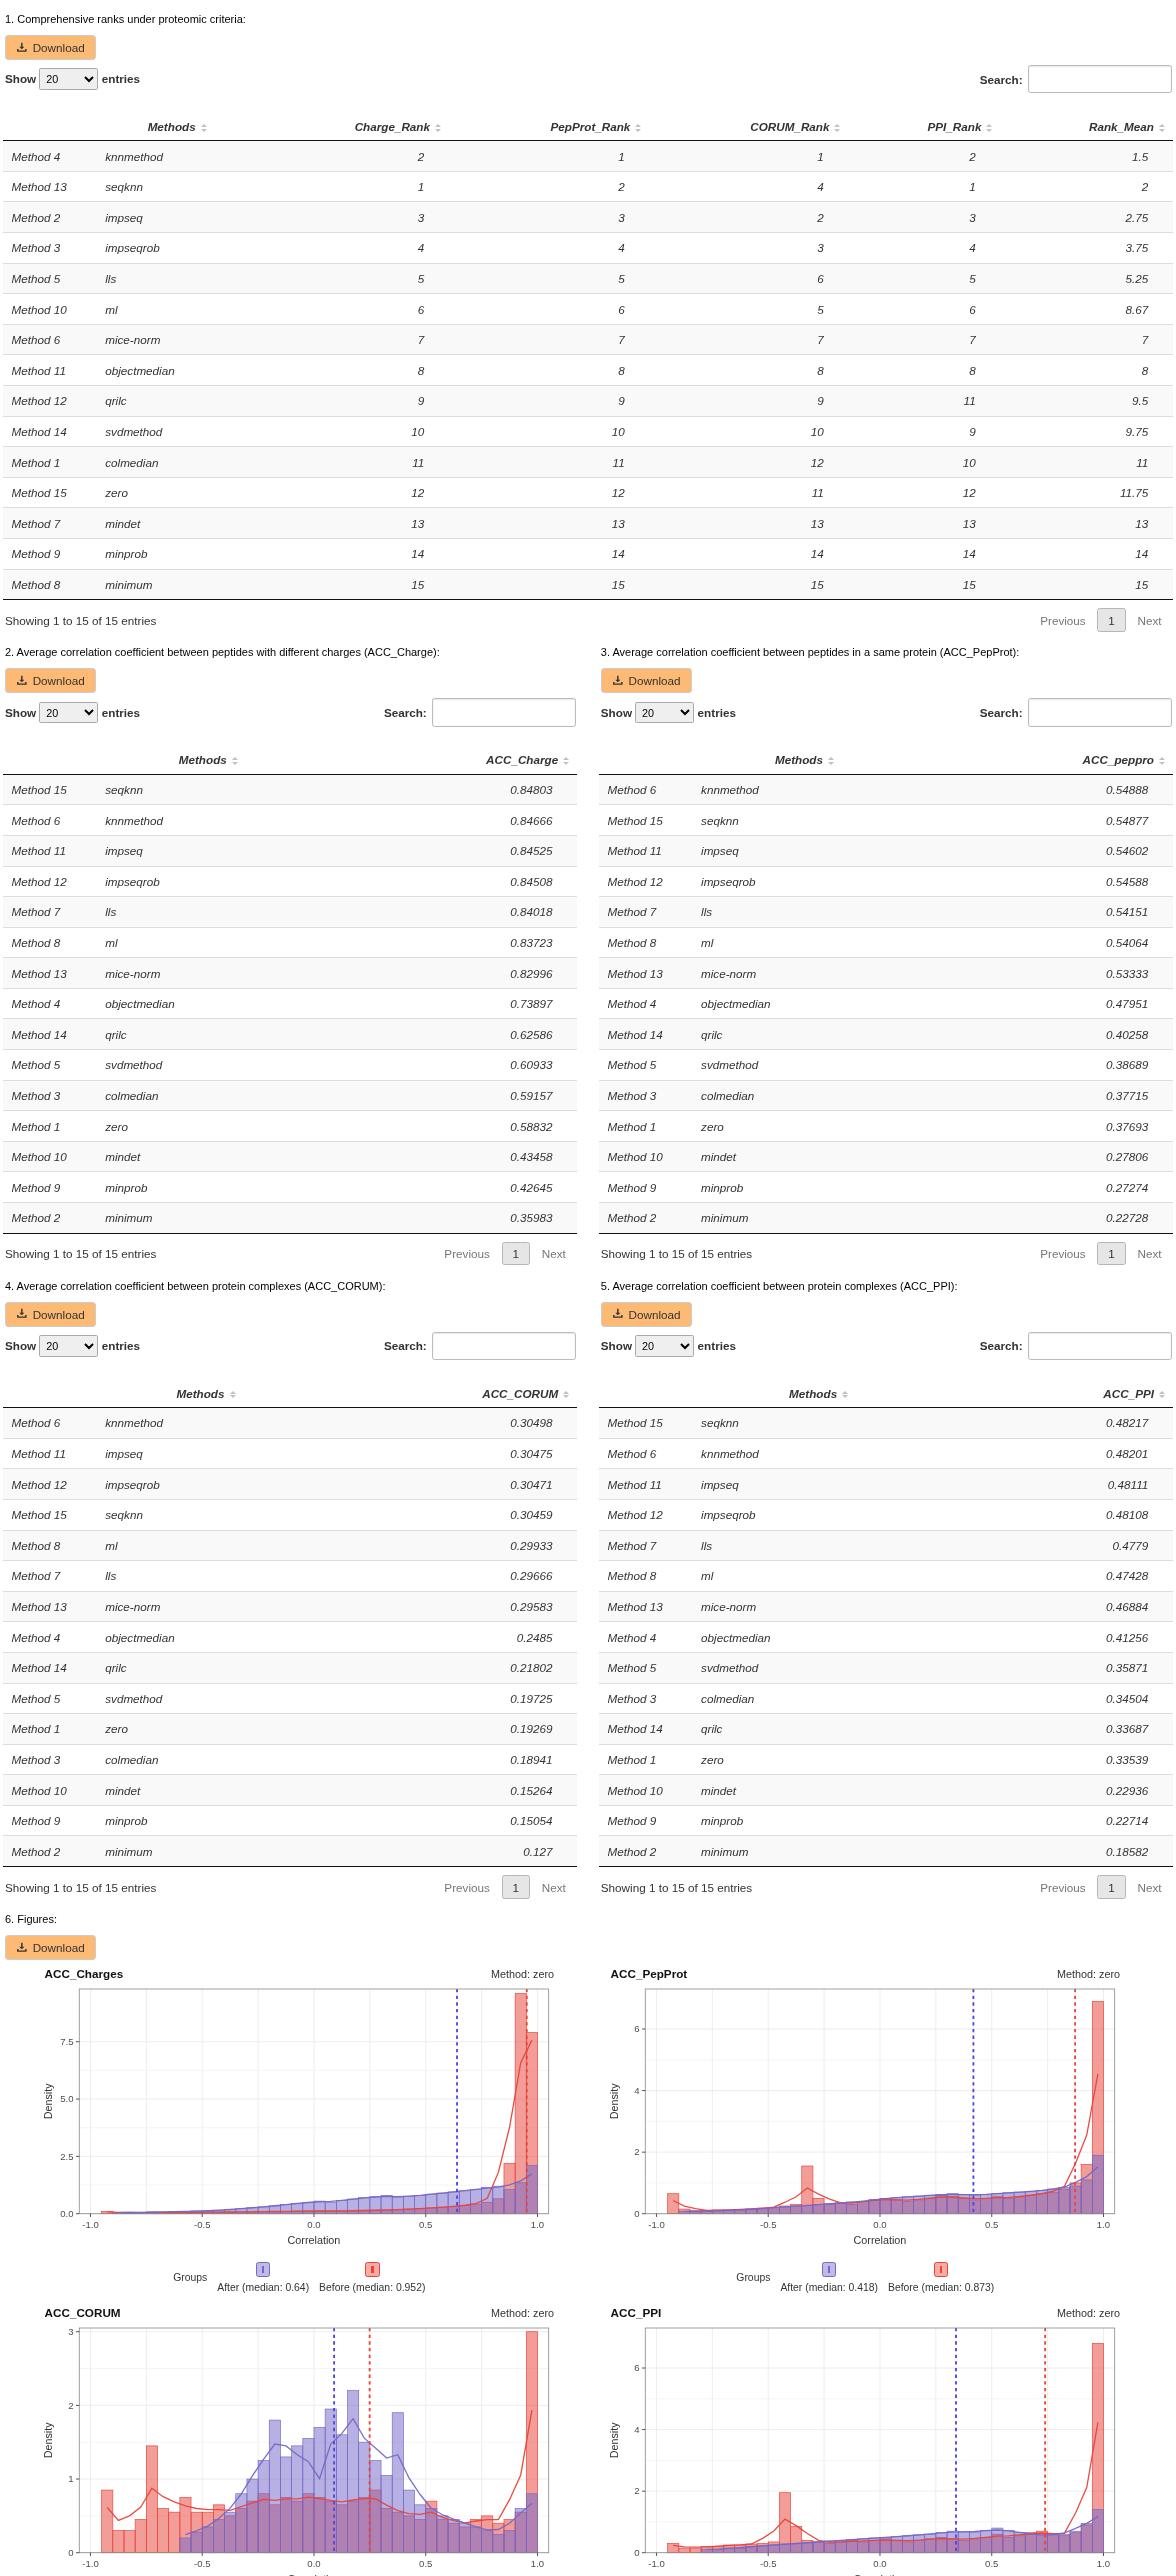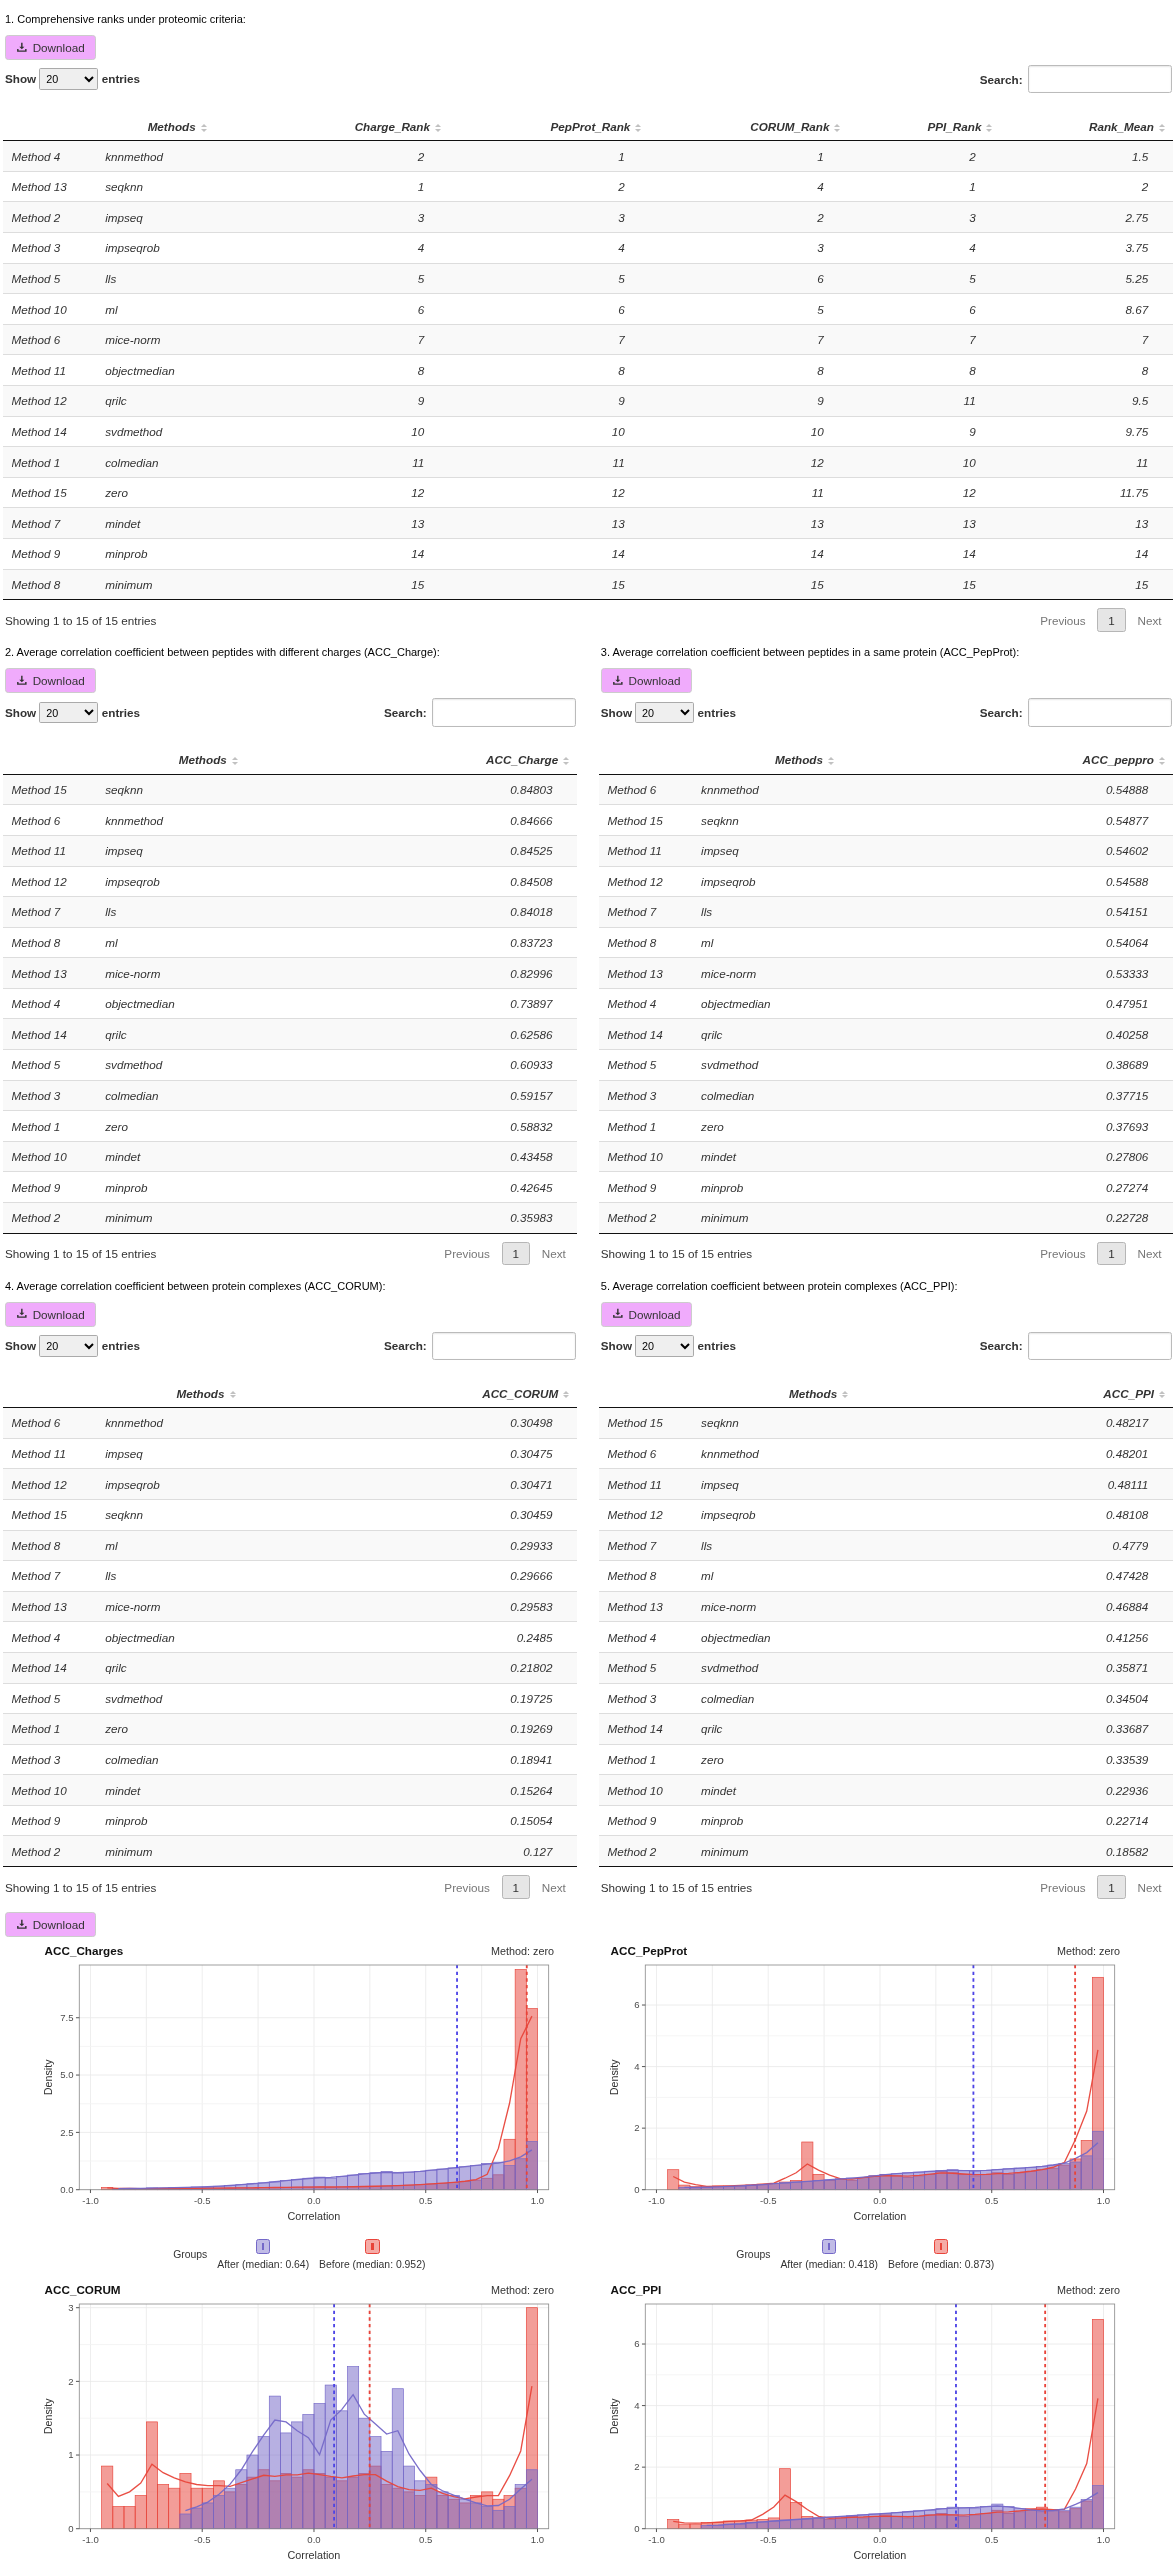--- a/index.html
+++ b/index.html
@@ -1,20 +1,20 @@
 <!DOCTYPE html>
 <html><head>
 <meta charset="utf-8">
 <style>
   html,body{margin:0;padding:0;background:#fff;color:#333;
     font-family:"Liberation Sans","DejaVu Sans",sans-serif;font-size:11.7px;}
   .page{width:1170px;margin:0 auto;padding:1.7px 3.3px 8.3px 3.3px;}
   .sec-h{font-size:11px;font-weight:400;color:#000000;margin:10px 0 1.7px 1.7px;line-height:1.35;}
   .sec-h.narrow{max-width:500px;}
-  .dl-btn{display:inline-flex;align-items:center;gap:5px;background:#f0abfc;border:0.8px solid #ccc;
+  .dl-btn{display:inline-flex;align-items:center;gap:5px;background:#fdba74;border:0.8px solid #ccc;
     border-radius:3.3px;padding:5px 10px;font-size:11.7px;color:#333;cursor:pointer;margin:6.7px 0 3.3px 1.7px;}
   .dl-btn svg{display:block;}
   .controls{display:flex;justify-content:space-between;align-items:center;margin:1.7px 1.7px 0 1.7px;}
   .bold-lbl{font-weight:bold;color:#333;}
   .show-select{border:0.8px solid #aaa;border-radius:1.7px;padding:1.7px 1.7px;font-size:10.8px;margin:0 3.3px;width:59px;height:21.7px;}
   .search-wrap{display:flex;align-items:center;gap:5px;}
   .search-input{width:132px;height:23px;border:0.8px solid #bbb;border-radius:2.5px;
     box-shadow:inset 0 0.8px 1.7px rgba(0,0,0,.12);padding:1.7px 5px;font-size:10.8px;}
   table.dt{width:100%;border-collapse:collapse;border-bottom:1.7px solid #111;margin-top:19px;font-style:italic;}
   .dt th{font-weight:bold;border-bottom:1.7px solid #111;padding:7.5px 8.3px;font-size:11.7px;color:#333;white-space:nowrap;}
@@ -696,20 +696,21 @@
         <span class="pag">
           <span class="plink">Previous</span>
           <span class="cur">1</span>
           <span class="plink">Next</span>
         </span>
       </div>
     </div>
   </div>
 
   <div class="section figs">
+    <div class="sec-h">6. Figures:</div>
     <button class="dl-btn">
       <span>
           <svg width="11.7" height="11.7" viewBox="0 0 16 16">
             <path d="M8 1v7" stroke="#333" stroke-width="2" fill="none"></path>
             <path d="M4.5 6.5L8 10l3.5-3.5z" fill="#333"></path>
             <path d="M1.5 9.5v4h13v-4h-2v2h-9v-2z" fill="#333"></path>
           </svg>
         </span>
       <span>Download</span>
     </button>

